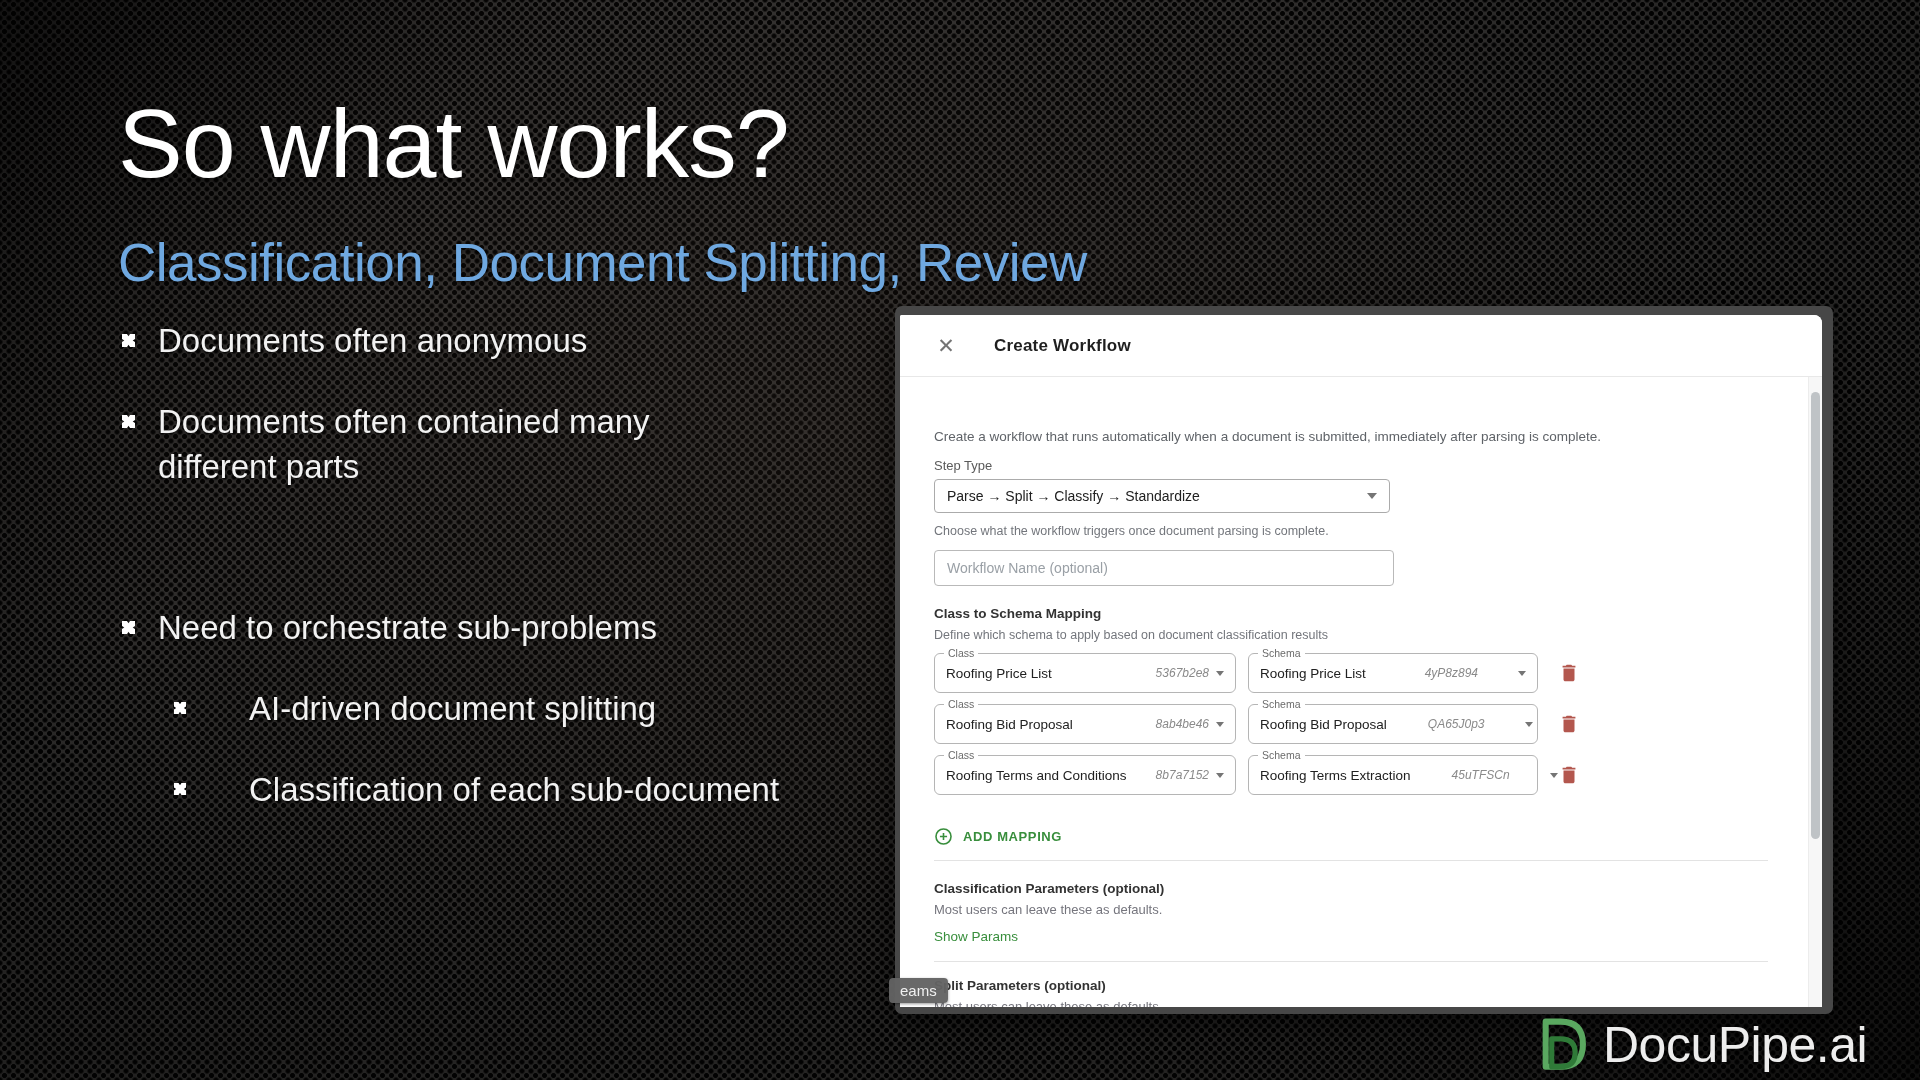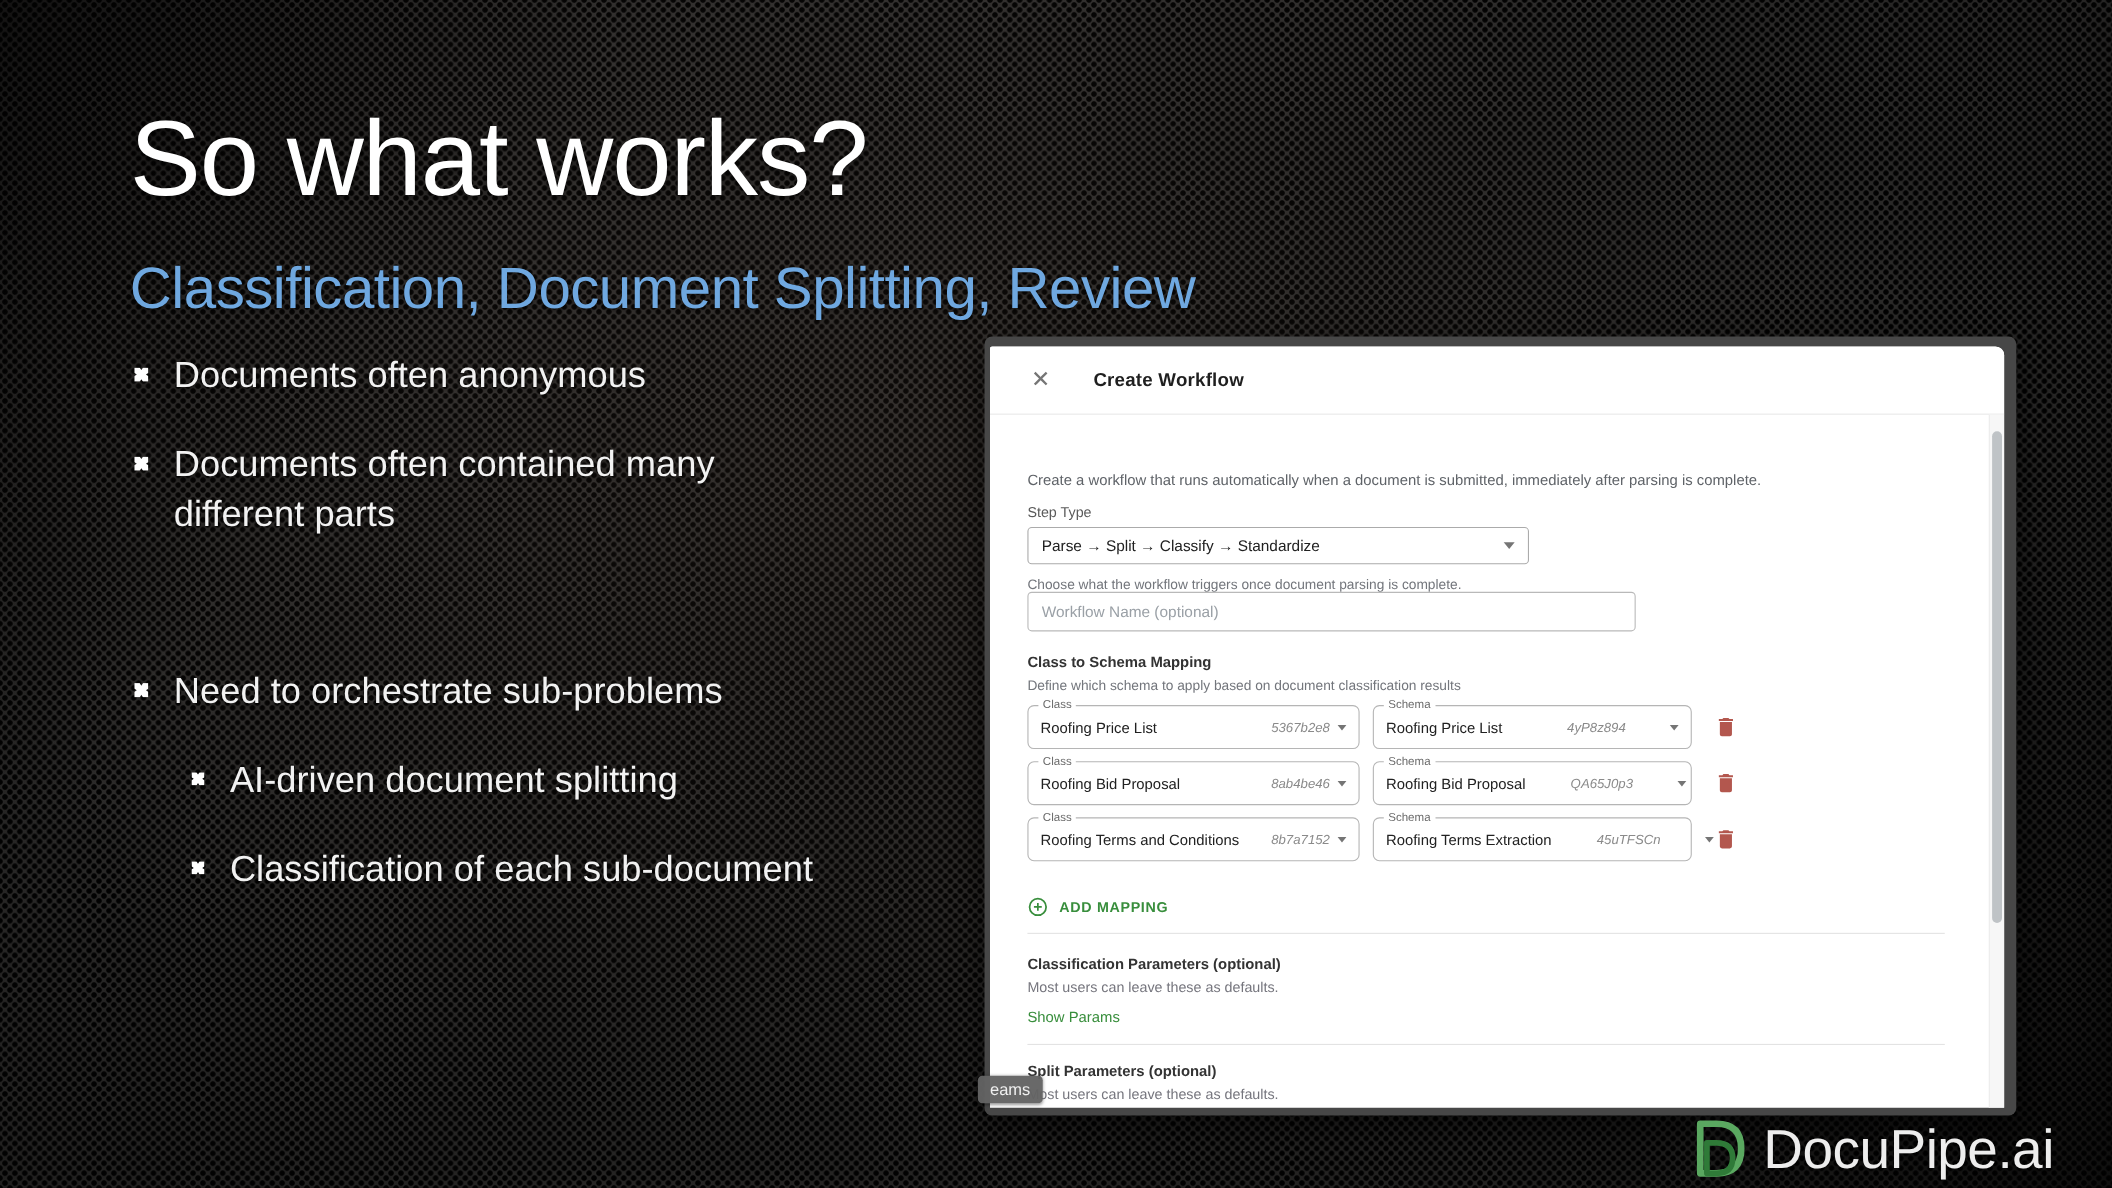--- a/index.html
+++ b/index.html
@@ -37,21 +37,21 @@
   }
   .bullets{ position:absolute; left:122px; top:318px; width:700px; color:#f2f2f2; }
   .b-item{ display:flex; margin-bottom:36px; }
   .b-item.gap-after{ margin-bottom:116px; }
   .b-text{ font-size:33px; line-height:45px; width:560px; text-shadow:0 2px 4px rgba(0,0,0,0.6); }
   .bmark{
     flex:0 0 13px; width:13px; height:13px; margin:16px 23px 0 0; background:#ffffff;
     clip-path:polygon(0 0,38% 0,50% 18%,62% 0,100% 0,100% 38%,82% 50%,100% 62%,100% 100%,62% 100%,50% 82%,38% 100%,0 100%,0 62%,18% 50%,0 38%);
   }
   .sub-bullets{ margin-left:52px; }
-  .sub-bullets .b-item{ margin-bottom:36px; }
+  .sub-bullets .b-item{ margin-bottom:36px;gap:40px; }
   .sub-bullets .bmark{ flex-basis:12px; width:12px; height:12px; }
   .sub-bullets .b-text{ width:600px; }
 
   
   .modal-shot{
     position:absolute; left:895px; top:306px; width:938px; height:708px;
     background:#474747; border-radius:7px;
     box-shadow:0 10px 30px rgba(0,0,0,0.6);
   }
   .dialog{
@@ -76,21 +76,21 @@
     margin-top:6px; width:456px; height:34px; border:1px solid #ababab; border-radius:4px;
     display:flex; align-items:center; padding:0 12px; cursor:pointer; background:#fff;
   }
   .select-box .sel-value{ font-size:14px; color:#212121; }
   .caret{
     width:0; height:0; border-left:5px solid transparent; border-right:5px solid transparent;
     border-top:6px solid #757575; margin-left:auto;
   }
   .helper{ margin-top:11px; font-size:12.5px; color:#73767c; }
   .name-input{
-    margin-top:0; width:553px; height:36px; border:1px solid #b9b9b9; border-radius:4px;
+    margin-top:12px; width:460px; height:36px; border:1px solid #b9b9b9; border-radius:4px;
     padding:0 12px; font-size:14px; color:#212121; font-family:"Liberation Sans",sans-serif; outline:none;
   }
   .name-input::placeholder{ color:#9aa0a6; }
 
   .section-heading{ margin-top:20px; font-size:13.5px; font-weight:700; color:#333; }
   .section-desc{ margin-top:7px; font-size:12.5px; color:#73767c; }
 
   .map-row{ display:flex; align-items:center; margin-top:11px; }
   .map-row:first-of-type{ margin-top:8px; }
   .fbox{

